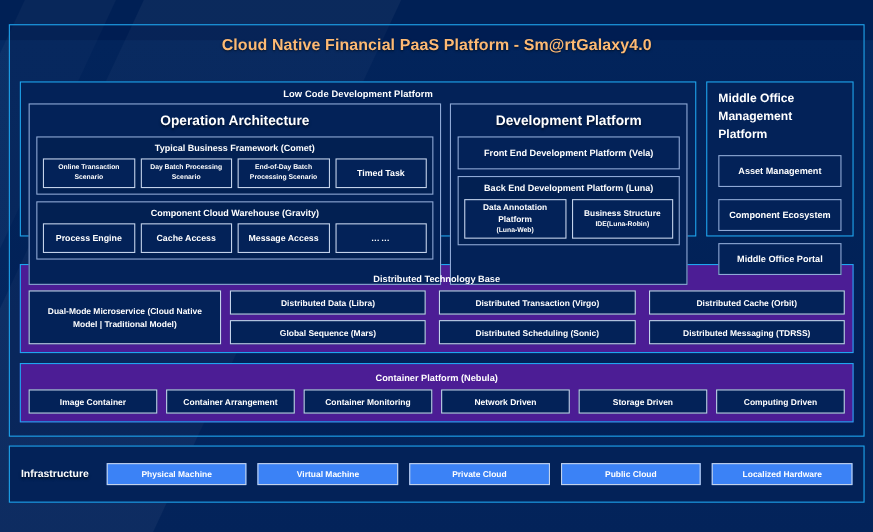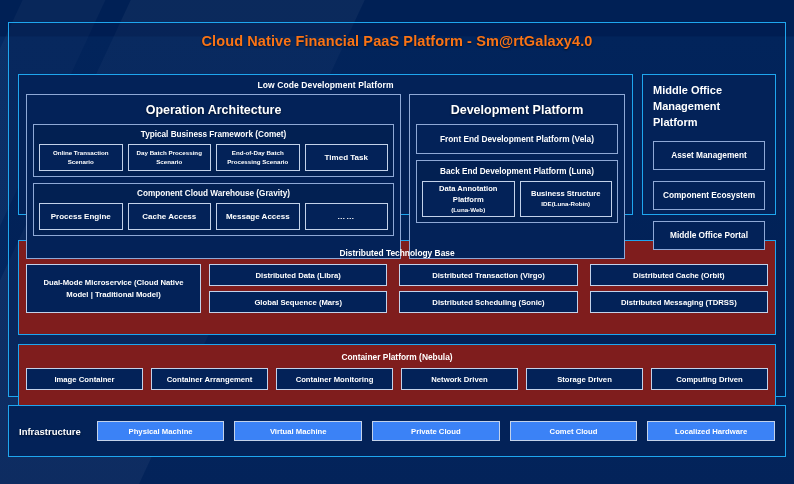--- a/index.html
+++ b/index.html
@@ -52,21 +52,21 @@
     width: 778px;
     height: 375px;
     border: 1.5px solid #1ea6ef;
     background: rgba(0, 26, 77, 0.35);
   }
 
   .app-title {
     text-align: center;
     font-size: 14.5px;
     font-weight: bold;
-    color: #f97316;
+    color: #fdba74;
     letter-spacing: 0.1px;
     padding-top: 10px;
     padding-bottom: 9px;
     text-shadow: 0 1px 2px rgba(0,0,0,.6);
   }
 
   
   .row-top {
     display: flex;
     gap: 9px;
@@ -229,22 +229,22 @@
     font-weight: bold;
     margin-bottom: 11px;
     text-align: center;
   }
   .mo-item:last-child { margin-bottom: 0; }
 
   
   .band {
     margin: 9px 9px 0 9px;
     border: 1.5px solid #1ea6ef;
-    background: #7f1d1d;
-    padding: 5px 7px 21px 7px;
+    background: #4c1d95;
+    padding: 5px 7px 7px 7px;
   }
 
   .band-title {
     text-align: center;
     font-size: 8.4px;
     font-weight: bold;
     padding: 2px 0 6px 0;
   }
 
   .dtb-body { display: flex; gap: 8px; }
@@ -438,17 +438,17 @@
       </div>
     </div>
 
   </div>
 
   <div class="infra-panel">
     <div class="infra-label">Infrastructure</div>
     <div class="infra-cell">Physical Machine</div>
     <div class="infra-cell">Virtual Machine</div>
     <div class="infra-cell">Private Cloud</div>
-    <div class="infra-cell">Comet Cloud</div>
+    <div class="infra-cell">Public Cloud</div>
     <div class="infra-cell">Localized Hardware</div>
   </div>
 
 </div>
 
 </body></html>

